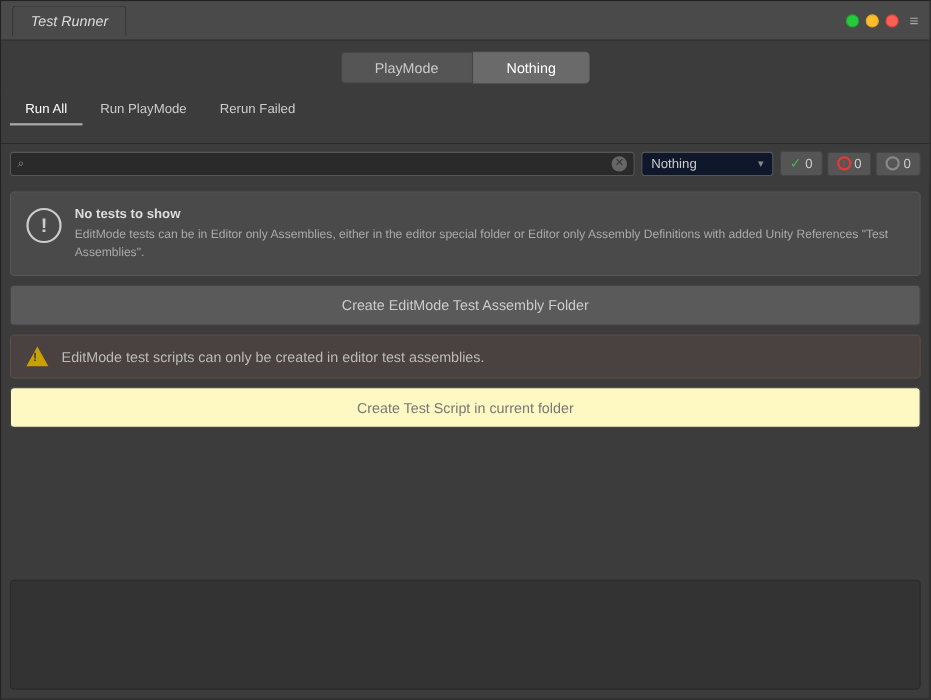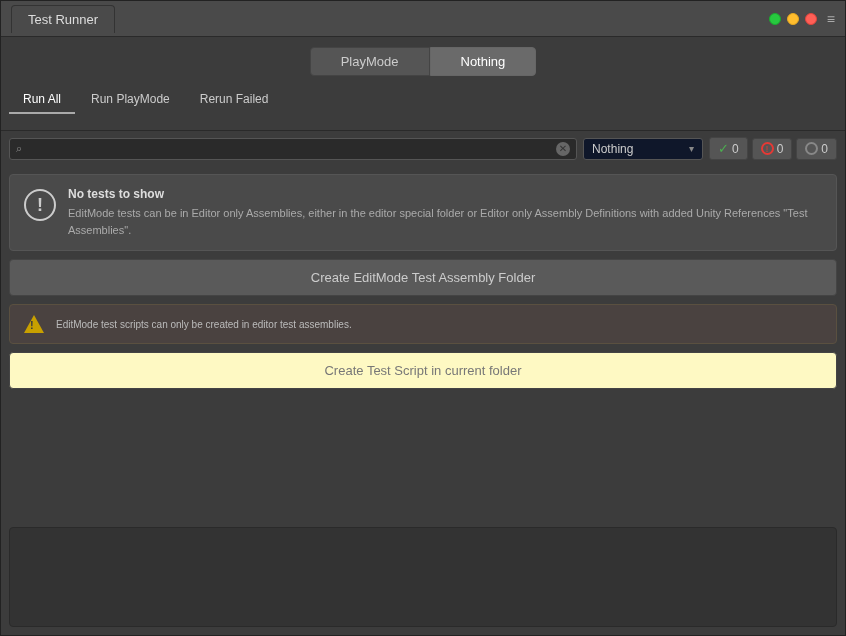--- a/index.html
+++ b/index.html
@@ -34,20 +34,21 @@
     }
 
     .title-tab {
       background: #4a4a4a;
       color: #ddd;
       font-size: 13px;
       padding: 6px 16px;
       border-radius: 4px 4px 0 0;
       border: 1px solid #333;
       border-bottom: none;
+      font-style: italic;
     }
 
     .window-controls {
       display: flex;
       align-items: center;
       gap: 6px;
     }
 
     .traffic-light {
       width: 12px;
@@ -341,21 +342,21 @@
       position: absolute;
       bottom: -16px;
       left: -4px;
       color: #3c3c3c;
       font-size: 11px;
       font-weight: bold;
     }
 
     .info-text {
       color: #bbb;
-      font-size: 10px;
+      font-size: 13px;
     }
 
     
     .bottom-panel {
       background: #333;
       border: 1px solid #2a2a2a;
       border-radius: 4px;
       height: 100px;
       margin: 0 8px 8px 8px;
     }

